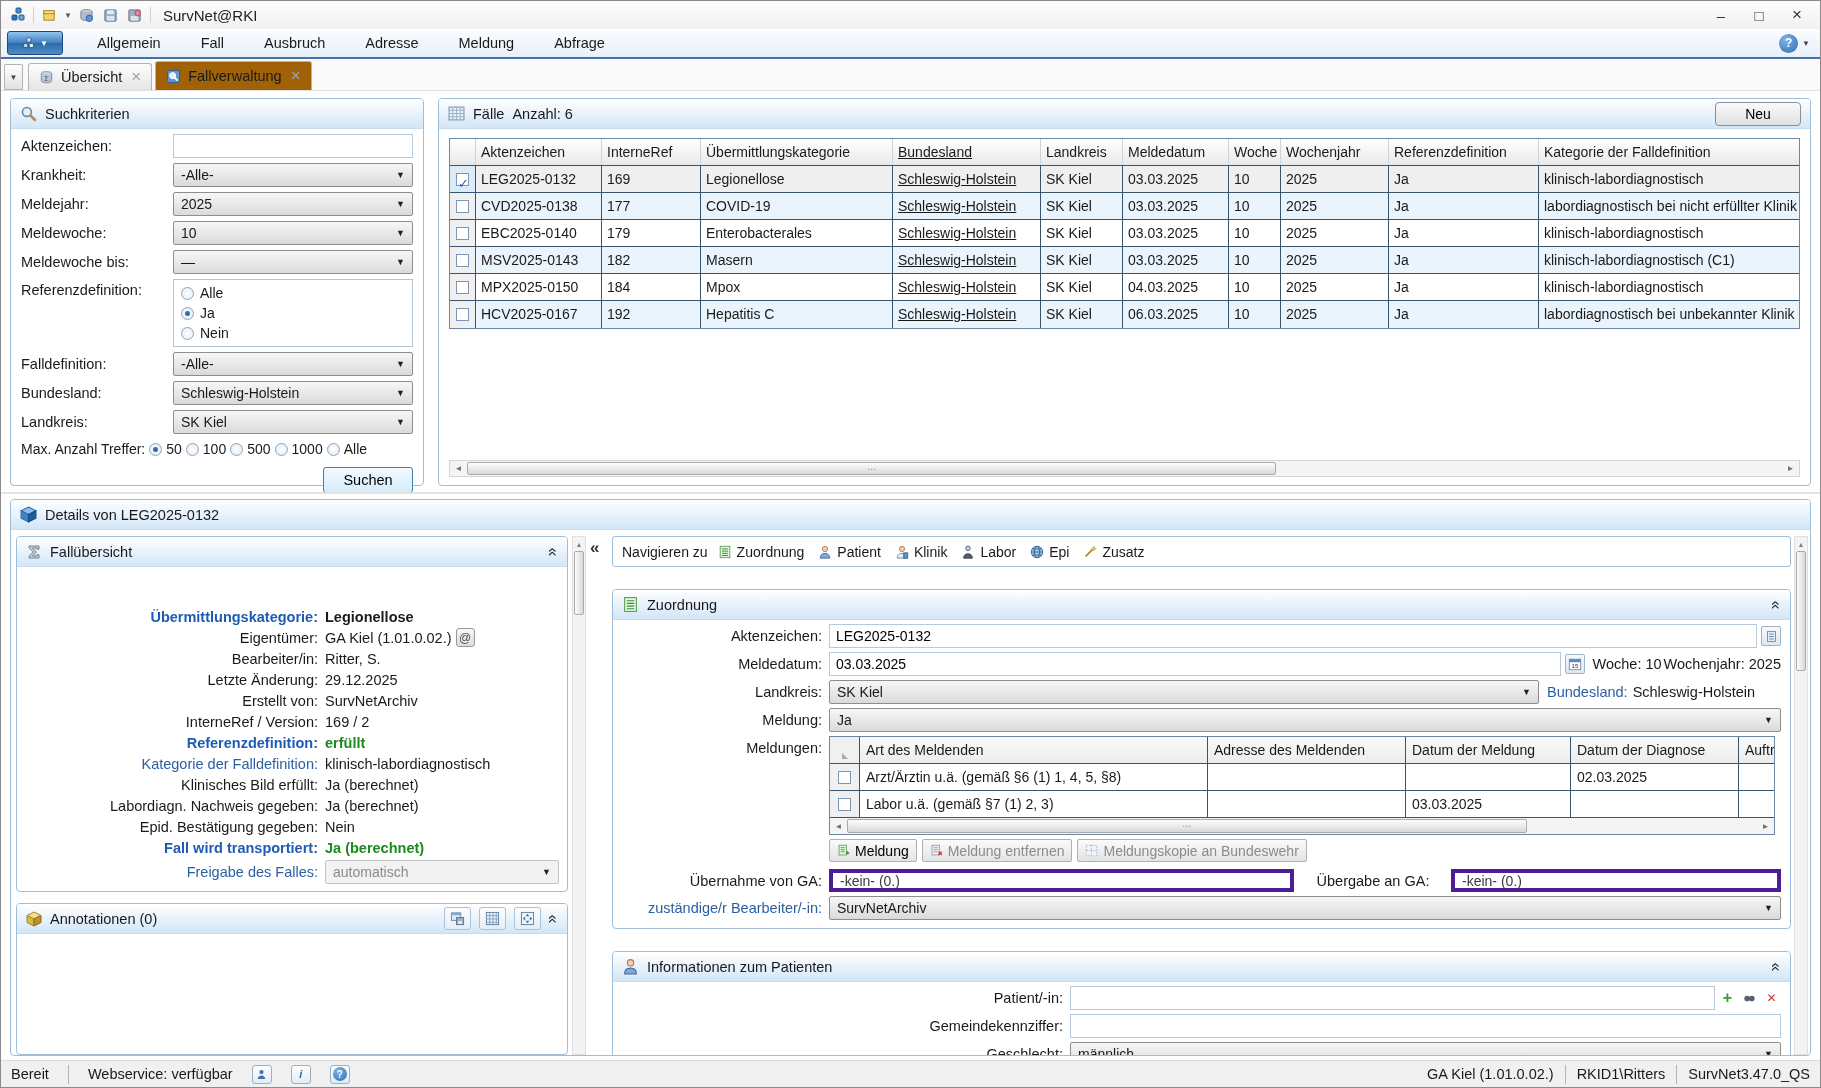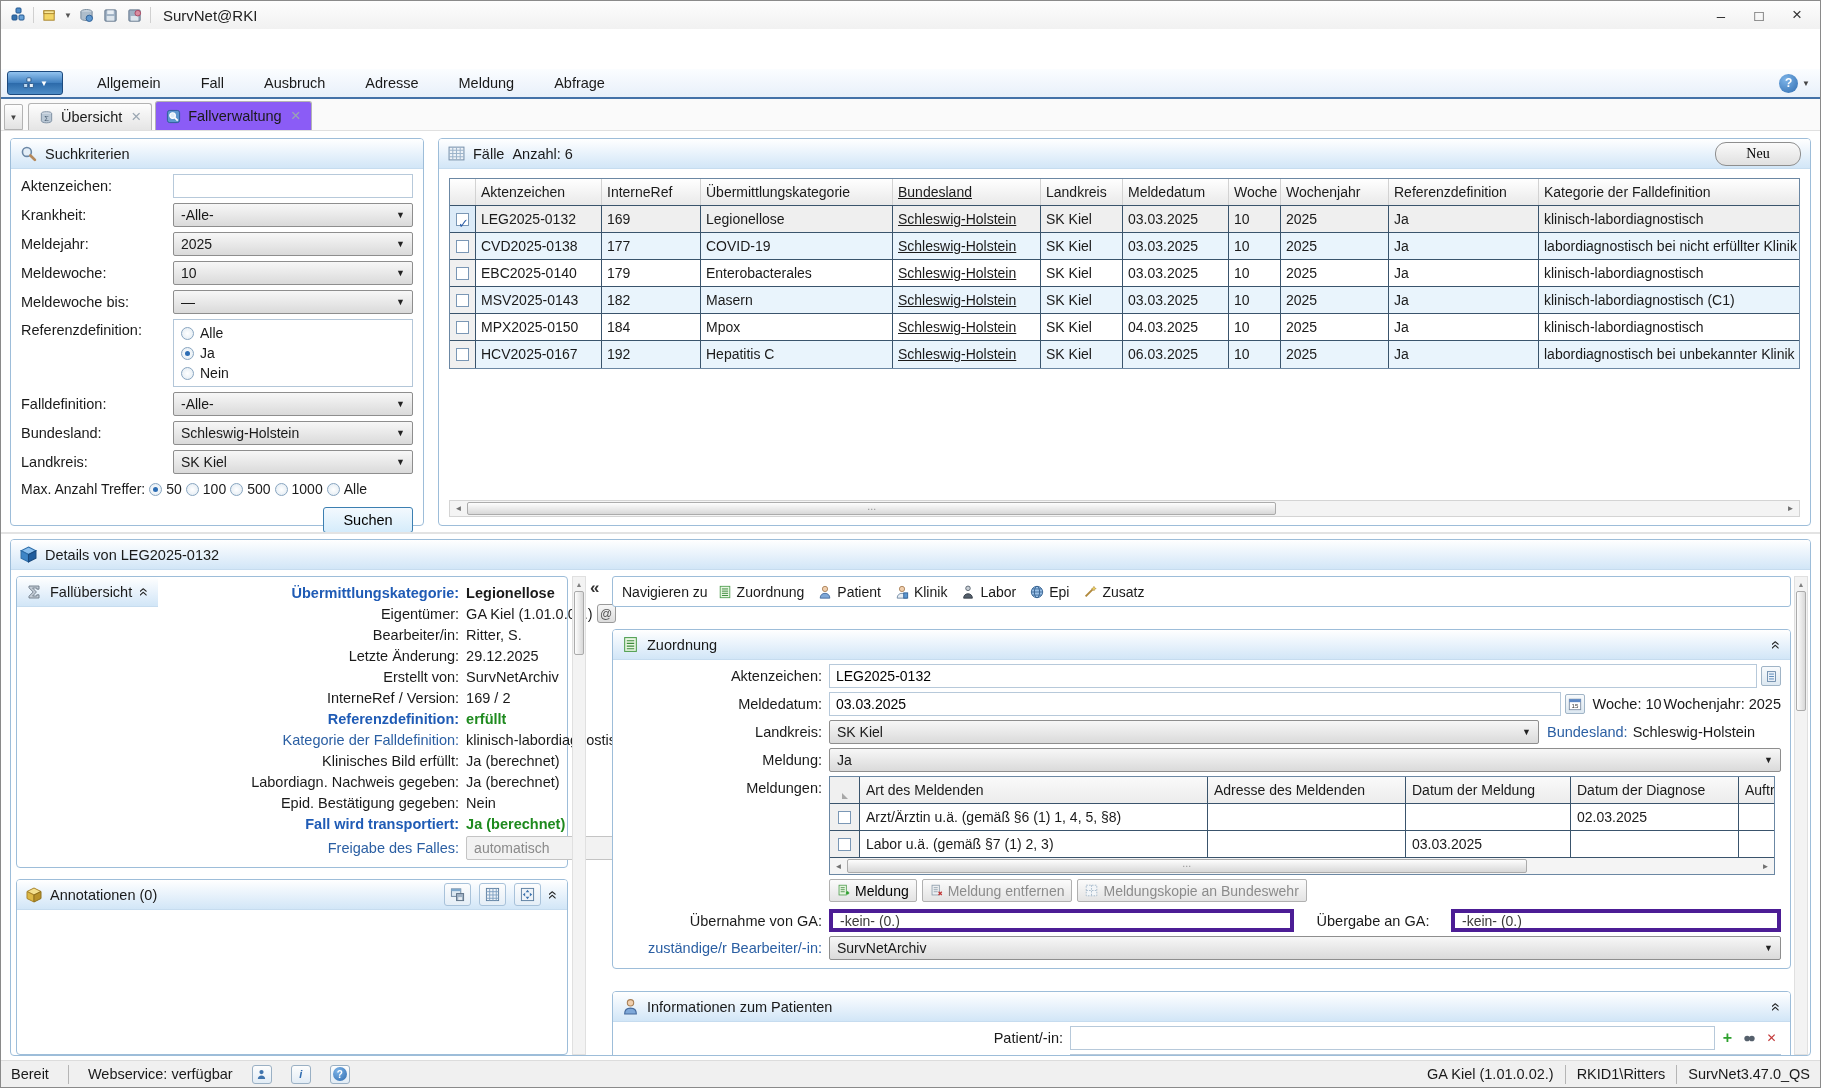--- a/index.html
+++ b/index.html
@@ -10,33 +10,33 @@
   
   .titlebar { height:28px; background:linear-gradient(#fdfdfd,#f1f1f1); display:flex; align-items:center; padding:0 4px 0 8px; gap:6px; flex:none; }
   .tb-sep { width:1px; height:16px; background:#d0d0d0; }
   .tb-icon { width:18px; height:18px; display:flex; align-items:center; justify-content:center; }
   .tb-caret { font-size:8px; color:#555; }
   .tb-title { margin-left:6px; font-size:15px; color:#222; }
   .win-btns { margin-left:auto; display:flex; }
   .win-btn { width:38px; height:24px; display:flex; align-items:center; justify-content:center; font-size:15px; color:#333; cursor:pointer; }
 
   
-  .menubar { height:30px; background:linear-gradient(#fbfdff,#e8f0fa); border-bottom:2px solid #4472a8; display:flex; align-items:center; padding:0 6px; flex:none;margin-top:40px; }
+  .menubar { height:30px; background:linear-gradient(#fbfdff,#e8f0fa); border-bottom:2px solid #4472a8; display:flex; align-items:center; padding:0 6px; flex:none; }
   .app-btn { width:56px; height:24px; border-radius:3px; border:1px solid #1c4a7e; background:linear-gradient(#92c3ef,#4382c1 48%,#2d6bab 52%,#4d8cc6); display:flex; align-items:center; justify-content:center; gap:5px; cursor:pointer; margin-right:14px; }
   .app-btn .caret { color:#fff; font-size:8px; }
   .menu-item { padding:0 20px; height:24px; display:flex; align-items:center; font-size:14.5px; color:#1a1a1a; cursor:pointer; }
   .help-btn { margin-left:auto; display:flex; align-items:center; gap:4px; cursor:pointer; padding-right:4px; }
   .help-circle { width:19px; height:19px; border-radius:50%; background:radial-gradient(circle at 35% 30%, #7db4e8, #2f6cb0); color:#fff; font-weight:bold; font-size:12px; display:flex; align-items:center; justify-content:center; }
   .help-caret { font-size:8px; color:#444; }
 
   
   .tabstrip { height:32px; background:#fafafa; display:flex; align-items:flex-end; padding:3px 3px 0 3px; flex:none; border-bottom:1px solid #e0e0e0; }
   .tab-dd { width:19px; height:26px; border:1px solid #b3b3b3; background:linear-gradient(#fefefe,#e2e2e2); display:flex; align-items:center; justify-content:center; font-size:8px; color:#444; margin-right:5px; cursor:pointer; border-radius:2px 2px 0 0; }
   .tab { height:27px; display:flex; align-items:center; gap:7px; padding:0 10px; border:1px solid #b3b3b3; border-bottom:none; border-radius:3px 3px 0 0; background:linear-gradient(#fdfdfd,#e5e5e5); font-size:14.5px; cursor:pointer; margin-right:3px; }
-  .tab.active { background:#8b5cf6; height:29px; }
+  .tab.active { background:#a16207; height:29px; }
   .tab-close { color:#9aa6b2; font-size:12px; margin-left:2px; cursor:pointer; }
 
   
   .content { flex:1; min-height:0; background:#fff; padding:7px 9px 4px 9px; display:flex; flex-direction:column; }
   .top-row { display:flex; gap:14px; height:388px; flex:none; }
 
   .panel { border:1px solid #9dbdd9; border-radius:4px; background:#fff; }
   .phead { height:30px; display:flex; align-items:center; gap:8px; padding:0 9px; background:linear-gradient(180deg,#ffffff 0%,#e6f1fb 55%,#d2e6f7 100%); border-bottom:1px solid #c6dcef; border-radius:3px 3px 0 0; font-size:14.5px; color:#1a1a1a; flex:none; }
   .chev-up { transform:rotate(90deg); display:inline-block; font-size:16px; color:#222; cursor:pointer; }
   .ml-auto { margin-left:auto; }
@@ -53,21 +53,21 @@
   .radio-line { display:flex; align-items:center; gap:6px; height:20px; cursor:pointer; }
   .radio { width:13px; height:13px; border-radius:50%; border:1px solid #88a5c0; background:radial-gradient(#ffffff,#dfe9f1); flex:none; position:relative; }
   .radio.checked::after { content:''; position:absolute; left:3px; top:3px; width:5px; height:5px; border-radius:50%; background:#2d6db4; }
   .inline-radios { display:flex; align-items:center; gap:4px; flex-wrap:nowrap; }
   .inline-radios .radio-line { gap:4px; }
   .suchen-row { display:flex; justify-content:flex-end; margin:8px 10px 0 0; }
   .btn-primary { width:90px; height:26px; border:1px solid #3c7fb1; border-radius:3px; background:linear-gradient(#f3f9fe,#d5ecfb); font-size:14.5px; font-family:inherit; cursor:pointer; }
 
   
   .cases-panel { flex:1; display:flex; flex-direction:column; min-width:0; }
-  .btn-std { height:24px; min-width:86px; border:1px solid #8e8e8e; border-radius:11px; background:linear-gradient(#fafafa,#e0e0e0); font-size:14px; font-family:Liberation Serif, serif; cursor:pointer; padding:0 24px; }
+  .btn-std { height:24px; min-width:86px; border:1px solid #8e8e8e; border-radius:4px; background:linear-gradient(#fafafa,#e0e0e0); font-size:14px; font-family:Liberation Sans, sans-serif; cursor:pointer; padding:0 24px; }
   .ctable { margin:9px 10px 0 10px; border:1px solid #6b87a3; overflow:hidden; }
   .trow { display:flex; height:27px; border-bottom:1px solid #3a546c; }
   .trow:last-child { border-bottom:none; }
   .thead-row { border-bottom:1px solid #3a546c; background:linear-gradient(#ffffff,#e9e9e9); }
   .th { border-right:1px solid #d2d2d2; padding:0 5px; line-height:26px; font-size:14px; white-space:nowrap; overflow:hidden; }
   .td { border-right:1px solid #3a546c; padding:0 5px; line-height:26px; font-size:14px; white-space:nowrap; overflow:hidden; }
   .td:last-child, .th:last-child { border-right:none; }
   .cbcell { display:flex; align-items:center; justify-content:center; background:#f0f0f0; cursor:pointer; }
   .row-sel { background:#efefef; }
   .row-sel .cbcell { background:#dcebf8; }
@@ -87,21 +87,21 @@
   .dbody { flex:1; min-height:0; display:flex; padding:6px 2px 0 5px; }
   .leftcol { width:552px; flex:none; display:flex; flex-direction:column; gap:11px; min-height:0; }
   .vscroll { width:14px; flex:none; background:#f3f3f3; border:1px solid #e0e0e0; display:flex; flex-direction:column; align-items:stretch; margin-left:4px; }
   .vs-arrow { height:14px; display:flex; align-items:center; justify-content:center; font-size:7px; color:#808080; cursor:pointer; }
   .vs-thumb { background:linear-gradient(90deg,#fdfdfd,#d8d8d8); border:1px solid #ababab; border-radius:2px; margin:0 1px; cursor:pointer; }
   .midcol { width:22px; flex:none; padding:4px 0 0 4px; }
   .collapse-left { font-size:17px; font-weight:bold; color:#333; cursor:pointer; line-height:14px; }
   .rightcol { flex:1; min-width:0; min-height:0; display:flex; flex-direction:column; gap:22px; overflow:hidden; padding-left:4px; }
 
   
-  .fo-panel { flex:none; display:flex; flex-direction:row; }
+  .fo-panel { flex:none; display:flex; flex-direction:column;gap:34px; }
   .fo-body { padding:5px 8px 7px 8px; }
   .fo-row { display:flex; align-items:center; min-height:21px; font-size:14.5px; }
   .fo-label { width:300px; flex:none; text-align:right; padding-right:7px; white-space:nowrap; }
   .fo-value { white-space:nowrap; overflow:hidden; }
   .lbl-em { color:#1f5bb5; font-weight:bold; }
   .lbl-link { color:#2b5fa3; }
   .val-em { font-weight:bold; }
   .val-green { color:#1e8a1e; font-weight:bold; }
   .at-btn { width:19px; height:19px; margin-left:4px; border:1px solid #9a9a9a; border-radius:3px; background:linear-gradient(#f7f7f7,#dcdcdc); display:flex; align-items:center; justify-content:center; font-size:12px; color:#555; cursor:pointer; }
   .fo-dd { width:252px; }

